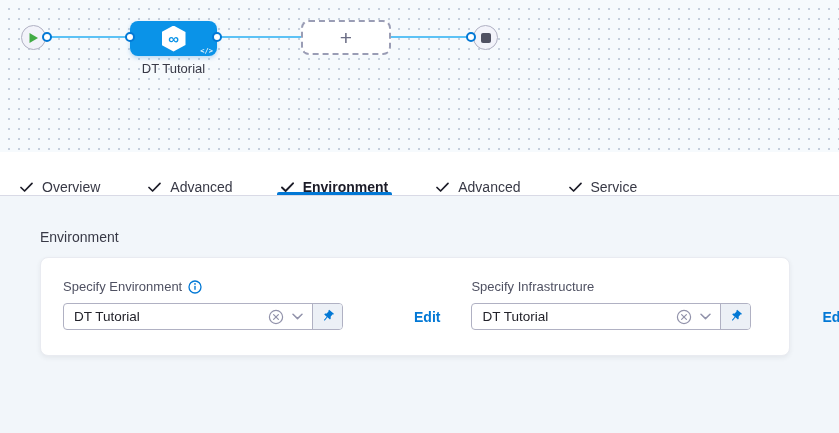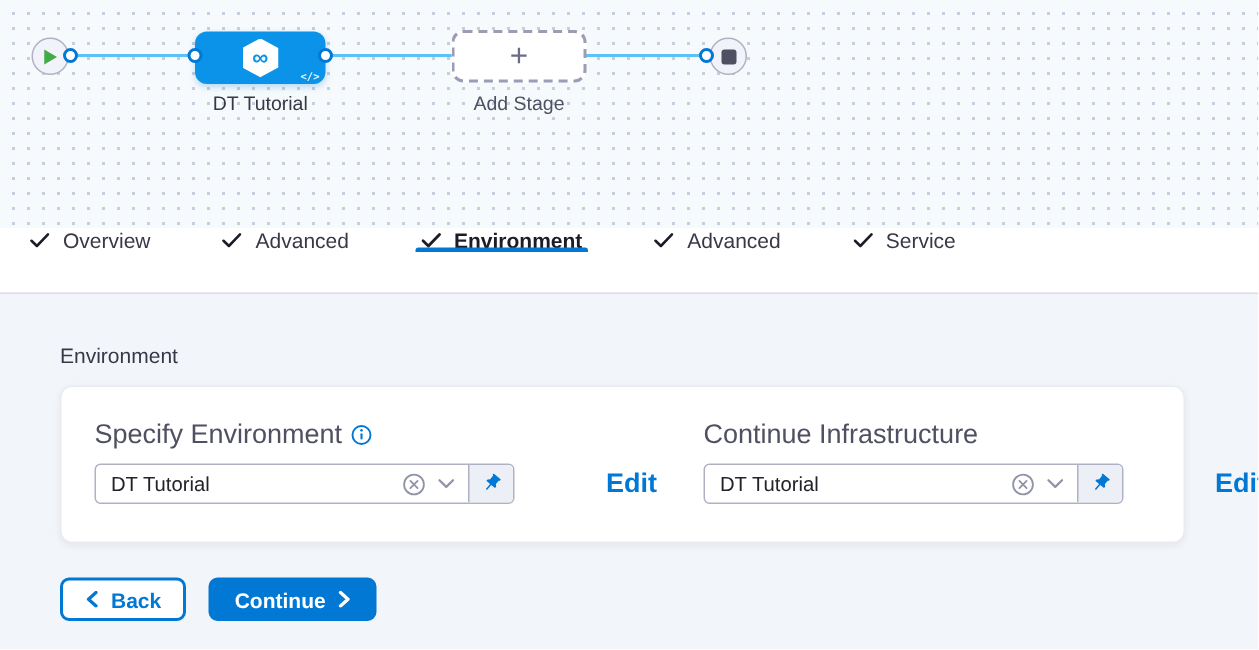--- a/index.html
+++ b/index.html
@@ -34,47 +34,47 @@
   .add-stage-box { position:absolute; left:301px; top:20px; width:90px; height:35px;
                    background:#fff; border:2px dashed #9a9db5; border-radius:8px; z-index:2;
                    display:flex; align-items:center; justify-content:center;
                    color:#6b6d85; font-size:21px; font-weight:300; line-height:1; }
   .node-label { position:absolute; top:61px; text-align:center; font-size:13px; z-index:2; }
   .lbl-stage { left:118px; width:111px; color:#383946; }
   .lbl-add   { left:296px; width:100px; color:#4f5162; }
 
   
   .tabbar { position:relative; height:44px; background:#fff; border-bottom:1px solid #d9dae6;
-            display:flex; align-items:flex-start; padding-left:20px; gap:48px; }
+            display:flex; align-items:flex-end; padding-left:20px; gap:48px; }
   .tab { position:relative; display:flex; align-items:center; gap:9px;
          font-size:14px; color:#383946; cursor:pointer; }
   .tab .chk { display:flex; color:#1c1c28; }
   .tab.active { font-weight:bold; color:#1c1c28; }
   .tab.active::after { content:""; position:absolute; left:-4px; right:-4px; bottom:0;
                        height:3px; background:#0278d5; border-radius:2px 2px 0 0; }
 
   
   .panel { position:relative; height:237px; background:#f2f6fa; padding:33px 40px 0 40px; }
   .section-title { font-size:14px; color:#383946; }
   .card { margin-top:12px; width:750px; background:#fff; border:1px solid #e9ebf1;
           border-radius:8px; box-shadow:0 2px 5px rgba(40,41,61,.07);
           padding:21px 22px 25px 22px; display:flex; align-items:flex-start; }
   .field-group { display:flex; flex-direction:column; }
   .field-label-row { display:flex; align-items:center; gap:6px; margin-bottom:9px;
-                     font-size:18px; color:#4f5162; }
+                     font-size:13px; color:#4f5162; }
   .control-row { display:flex; align-items:center; }
   .combo { display:flex; align-items:stretch; width:280px; height:27px;
            border:1px solid #b0b1c3; border-radius:4px; background:#fff; overflow:hidden; }
   .combo-input { flex:1; min-width:0; border:none; outline:none; padding:0 10px;
                  font-size:13.5px; font-weight:500; color:#22222a;
                  font-family:"Liberation Sans", sans-serif; background:transparent; }
   .combo-icons { display:flex; align-items:center; gap:8px; padding-right:9px; color:#9293ab; }
   .combo-addon { width:30px; border-left:1px solid #b0b1c3; background:#ecf0f6;
                  display:flex; align-items:center; justify-content:center; cursor:pointer; }
-  .edit-link { margin-left:25px; margin-right:31px; font-size:18px; font-weight:bold;
+  .edit-link { margin-left:35px; margin-right:31px; font-size:14px; font-weight:bold;
                color:#0278d5; text-decoration:none; cursor:pointer;padding-left:36px; }
 
   
   .footer { position:absolute; left:40px; top:385px; display:flex; gap:15px; }
   .btn { display:flex; align-items:center; gap:8px; height:29px; padding:0 15px;
          border-radius:6px; font-size:14px; font-weight:bold; cursor:pointer;
          font-family:"Liberation Sans", sans-serif; }
   .btn-outline { background:#fff; border:2px solid #0278d5; color:#0278d5; }
   .btn-primary { background:#0278d5; border:2px solid #0278d5; color:#fff; }
 </style>
@@ -102,21 +102,20 @@
       </span>
       <span class="code-badge">&lt;/&gt;</span>
     </div>
     <div class="port" style="left:125px; top:32px;"></div>
     <div class="port" style="left:212px; top:32px;"></div>
     <div class="node-label lbl-stage">DT Tutorial</div>
 
     <div class="add-stage-box">
       <span>+</span>
     </div>
-    <div class="node-label lbl-add">Add Stage</div>
 
     <div class="port" style="left:466px; top:32px;"></div>
     <div class="endnode" style="left:473px; top:25px;">
       <span class="stop-square"></span>
     </div>
   </div>
 
   <div class="tabbar">
     <div class="tab">
       <span class="chk">
@@ -201,21 +200,21 @@
                   </svg>
               </span>
             </span>
           </div>
           <a class="edit-link">Edit</a>
         </div>
       </div>
 
       <div class="field-group">
         <div class="field-label-row">
-          <span>Continue Infrastructure</span>
+          <span>Specify Infrastructure</span>
         </div>
         <div class="control-row">
           <div class="combo">
             <input class="combo-input" type="text" value="DT Tutorial" style="">
             <span class="combo-icons">
               <span style="display:flex;">
                 <svg width="16" height="16" viewBox="0 0 16 16">
                     <circle cx="8" cy="8" r="6.6" stroke="#9293ab" stroke-width="1.2" fill="none"></circle>
                     <path d="M5.6 5.6 L10.4 10.4 M10.4 5.6 L5.6 10.4" stroke="#9293ab" stroke-width="1.2" stroke-linecap="round"></path>
                   </svg>
@@ -236,32 +235,14 @@
               </span>
             </span>
           </div>
           <a class="edit-link">Edit</a>
         </div>
       </div>
 
     </div>
   </div>
 
-  <div class="footer">
-    <button class="btn btn-outline">
-      <span style="display:flex;">
-        <svg width="9" height="11" viewBox="0 0 9 11">
-            <path d="M7 1 L2 5.5 L7 10" stroke="currentColor" stroke-width="2.2" fill="none" stroke-linecap="round" stroke-linejoin="round"></path>
-          </svg>
-      </span>
-      <span>Back</span>
-    </button>
-    <button class="btn btn-primary">
-      <span>Continue</span>
-      <span style="display:flex;">
-        <svg width="9" height="11" viewBox="0 0 9 11">
-            <path d="M2 1 L7 5.5 L2 10" stroke="currentColor" stroke-width="2.2" fill="none" stroke-linecap="round" stroke-linejoin="round"></path>
-          </svg>
-      </span>
-    </button>
-  </div>
 
 </div>
 
 </body></html>

